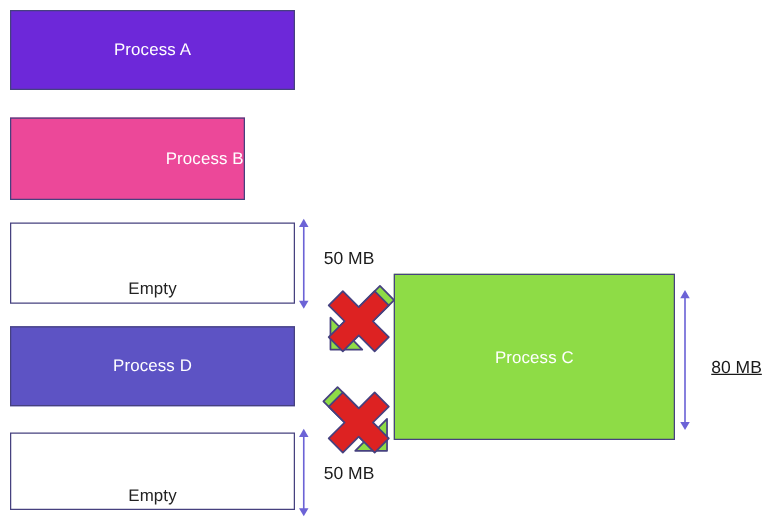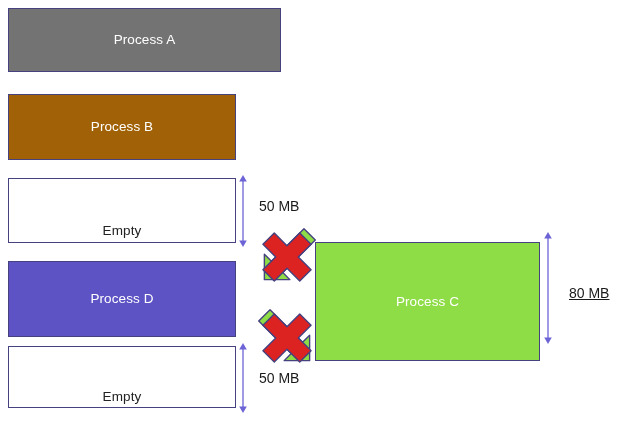--- a/index.html
+++ b/index.html
@@ -48,41 +48,41 @@
   .arrow-svg {
     position: absolute;
     overflow: visible;
   }
 </style>
 </head>
 <body>
 
 <div id="canvas">
 
-  <div class="mem-block" style="left:8px; top:8px; width:273px; height:64px; background:#737373;">
+  <div class="mem-block" style="left:8px; top:8px; width:228px; height:64px; background:#6d28d9;">
     <span class="mem-label label-light">Process A</span>
   </div>
 
-  <div class="mem-block" style="left:8px; top:94px; width:228px; height:66px; background:#a16207;">
+  <div class="mem-block" style="left:8px; top:94px; width:188px; height:66px; background:#ec4899;justify-content:flex-end;">
     <span class="mem-label label-light">Process B</span>
   </div>
 
   <div class="mem-block" style="left:8px; top:178px; width:228px; height:65px; background:#FFFFFF;">
     <span class="mem-label label-dark">Empty</span>
   </div>
 
-  <div class="mem-block" style="left:8px; top:261px; width:228px; height:76px; background:#5D53C4;">
+  <div class="mem-block" style="left:8px; top:261px; width:228px; height:64px; background:#5D53C4;">
     <span class="mem-label label-light">Process D</span>
   </div>
 
   <div class="mem-block" style="left:8px; top:346px; width:228px; height:62px; background:#FFFFFF;">
     <span class="mem-label label-dark">Empty</span>
   </div>
 
-  <div class="mem-block" style="left:315px; top:242px; width:225px; height:119px; background:#8EDC46;">
+  <div class="mem-block" style="left:315px; top:219px; width:225px; height:133px; background:#8EDC46;">
     <span class="mem-label label-light">Process C</span>
   </div>
 
   <svg class="dim-svg" style="left:236px; top:174px;" width="16" height="74" viewBox="0 0 16 74">
     <line x1="7" y1="6" x2="7" y2="68" stroke="#6C63D6" stroke-width="1.3"></line>
     <path d="M7 1 L3.2 7.5 L10.8 7.5 Z" fill="#6C63D6"></path>
     <path d="M7 73 L3.2 66.5 L10.8 66.5 Z" fill="#6C63D6"></path>
   </svg>
   <div class="dim-text" style="left:259px; top:199px;">50 MB</div>
 

